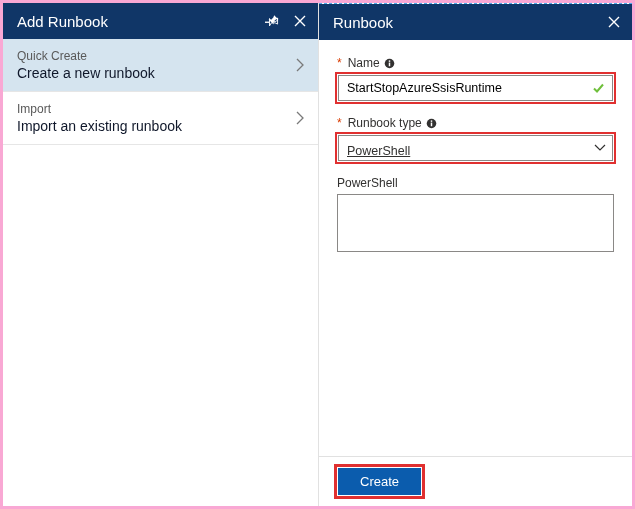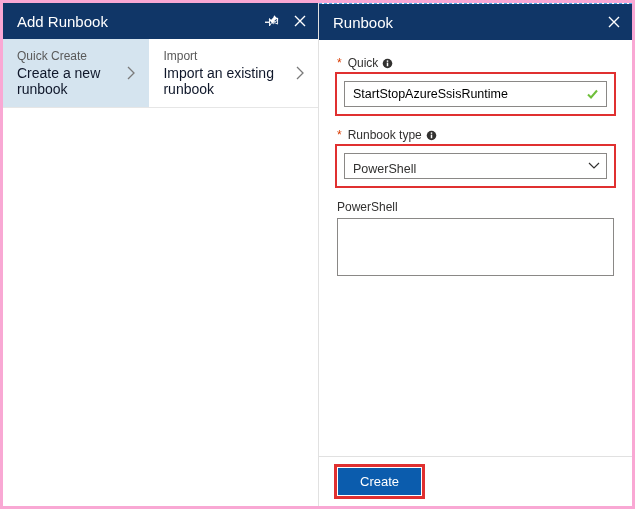--- a/index.html
+++ b/index.html
@@ -49,21 +49,21 @@
     width: 16px;
     height: 16px;
     margin-left: 12px;
     display: flex;
     align-items: center;
     justify-content: center;
     cursor: pointer;
   }
   .list {
     display: flex;
-    flex-direction: row;
+    flex-direction: column;
     justify-content: flex-end;
   }
   .list-item {
     padding: 10px 14px 10px 14px;
     border-bottom: 1px solid #e6e6e6;
     display: flex;
     align-items: center;
     cursor: pointer;
     background: #fff;
   }
@@ -113,21 +113,22 @@
     display: inline-flex;
     align-items: center;
     justify-content: center;
     color: #323130;
   }
   .input-wrap {
     position: relative;
   }
   .highlight {
     box-shadow: 0 0 0 2px #e03030;
-    padding: 7px;
+    padding: 1px;
+    text-decoration: underline;
   }
   .text-input {
     width: 100%;
     height: 26px;
     border: 1px solid #8a8886;
     padding: 2px 26px 2px 8px;
     font-size: 12.5px;
     font-family: inherit;
     outline: none;
     background: #fff;
@@ -245,21 +246,21 @@
             <path d="M1 1 L11 11 M11 1 L1 11" stroke="#fff" stroke-width="1.4"></path>
           </svg>
       </span>
     </div>
 
     <div class="form">
 
       <div class="field">
         <div class="field-label">
           <span class="req">*</span>
-          <span>Quick</span>
+          <span>Name</span>
           <span class="info-icon">
             <svg width="11" height="11" viewBox="0 0 12 12">
                 <circle cx="6" cy="6" r="5.2" fill="#323130"></circle>
                 <rect x="5.2" y="5" width="1.6" height="4" fill="#fff"></rect>
                 <rect x="5.2" y="2.6" width="1.6" height="1.6" fill="#fff"></rect>
               </svg>
           </span>
         </div>
         <div class="highlight">
           <div class="input-wrap">

